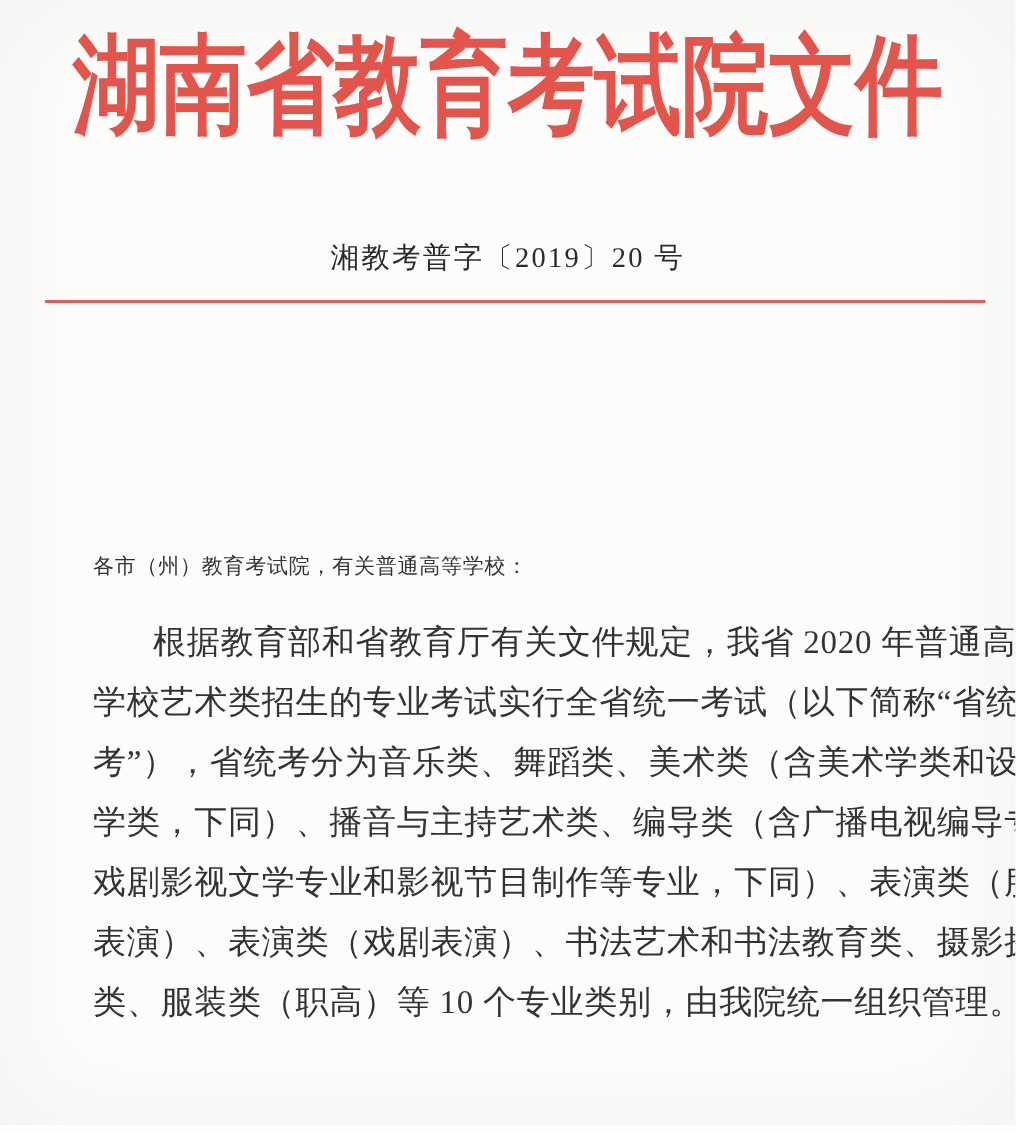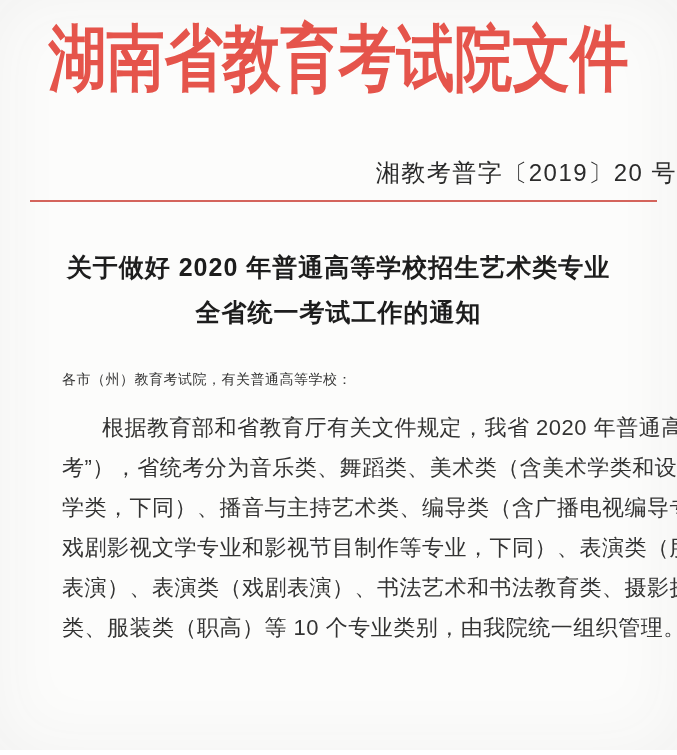--- a/index.html
+++ b/index.html
@@ -10,43 +10,43 @@
     --paper: #fcfcfb;
   }
   * { margin: 0; padding: 0; box-sizing: border-box; }
   html, body { background: #ffffff; }
   .page {
     position: relative;
     width: 677px;
     height: 750px;
     background: var(--paper);
     overflow: hidden;
-    font-family: Liberation Sans, sans-serif;
+    font-family: Liberation Serif, serif;
     box-shadow: inset 0 0 70px rgba(60,60,60,0.05);
   }
   .agency {
     position: absolute;
     top: 22px;
     left: 0; right: 0;
     text-align: center;
     font-size: 58px;
     font-weight: 700;
     line-height: 1;
     color: var(--header-red);
     transform: scaleY(1.24);
     transform-origin: 50% 0;
     white-space: nowrap;
     letter-spacing: 0px;
   }
   .doc-number {
     position: absolute;
     top: 160px;
     left: 0; right: 0;
-    text-align: right;
-    font-size: 24px;
+    text-align: center;
+    font-size: 19px;
     line-height: 26px;
     letter-spacing: 1.5px;
     color: #2b2b2b;
   }
   .red-rule {
     position: absolute;
     top: 200px;
     left: 30px;
     width: 627px;
     height: 2px;
@@ -96,29 +96,26 @@
 <body>
 
 <div class="page">
 
   <div class="agency">湖南省教育考试院文件</div>
 
   <div class="doc-number">湘教考普字〔2019〕20 号</div>
 
   <div class="red-rule"></div>
 
-  <div class="doc-title">
-    <div>关于做好 2020 年普通高等学校招生艺术类专业</div>
-    <div>全省统一考试工作的通知</div>
-  </div>
 
   <div class="salutation">各市（州）教育考试院，有关普通高等学校：</div>
 
   <div class="body-paragraph">
     <div class="body-line indent">根据教育部和省教育厅有关文件规定，我省 2020 年普通高等</div>
+    <div class="body-line">学校艺术类招生的专业考试实行全省统一考试（以下简称“省统</div>
     <div class="body-line">考”），省统考分为音乐类、舞蹈类、美术类（含美术学类和设计</div>
     <div class="body-line">学类，下同）、播音与主持艺术类、编导类（含广播电视编导专业、</div>
     <div class="body-line">戏剧影视文学专业和影视节目制作等专业，下同）、表演类（服装</div>
     <div class="body-line">表演）、表演类（戏剧表演）、书法艺术和书法教育类、摄影摄像</div>
     <div class="body-line">类、服装类（职高）等 10 个专业类别，由我院统一组织管理。现</div>
   </div>
 
 </div>
 
 </body></html>

